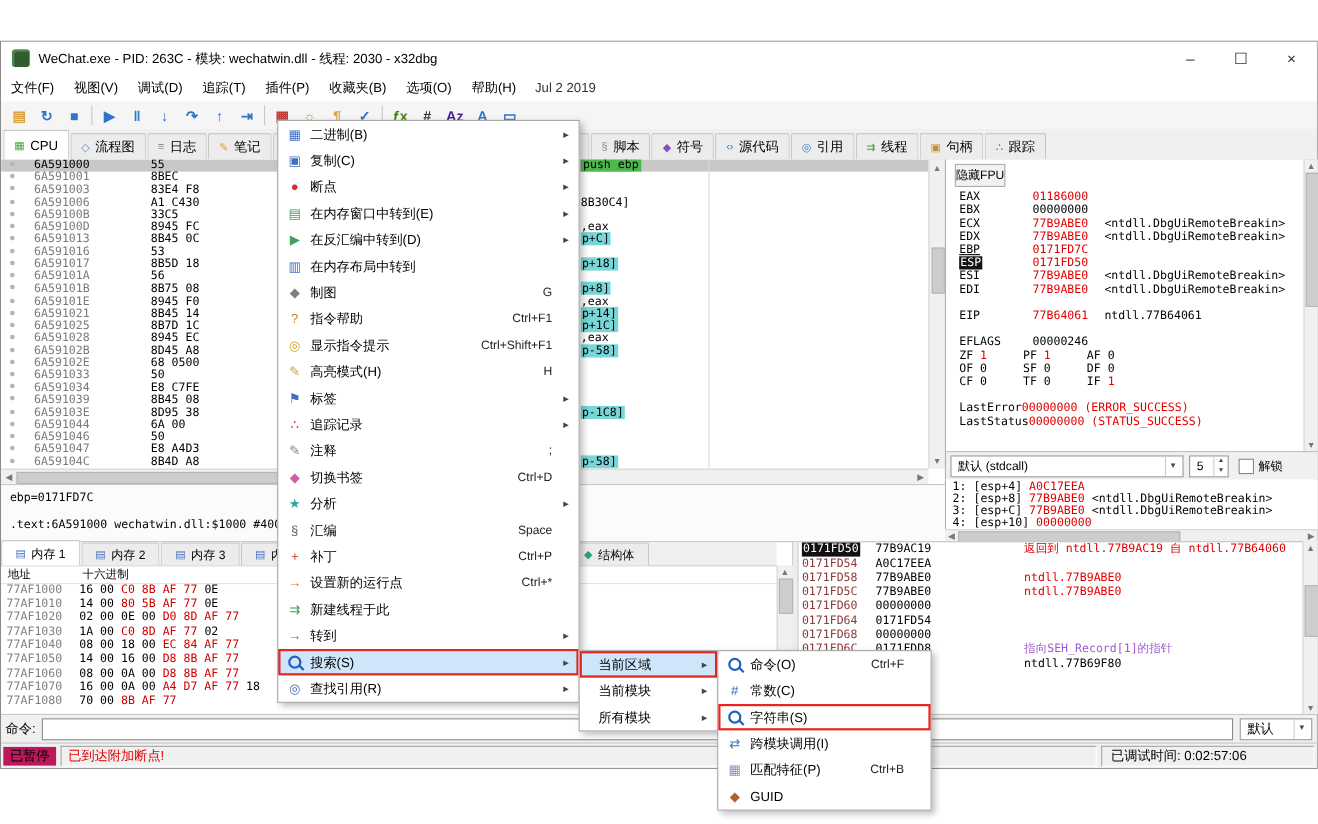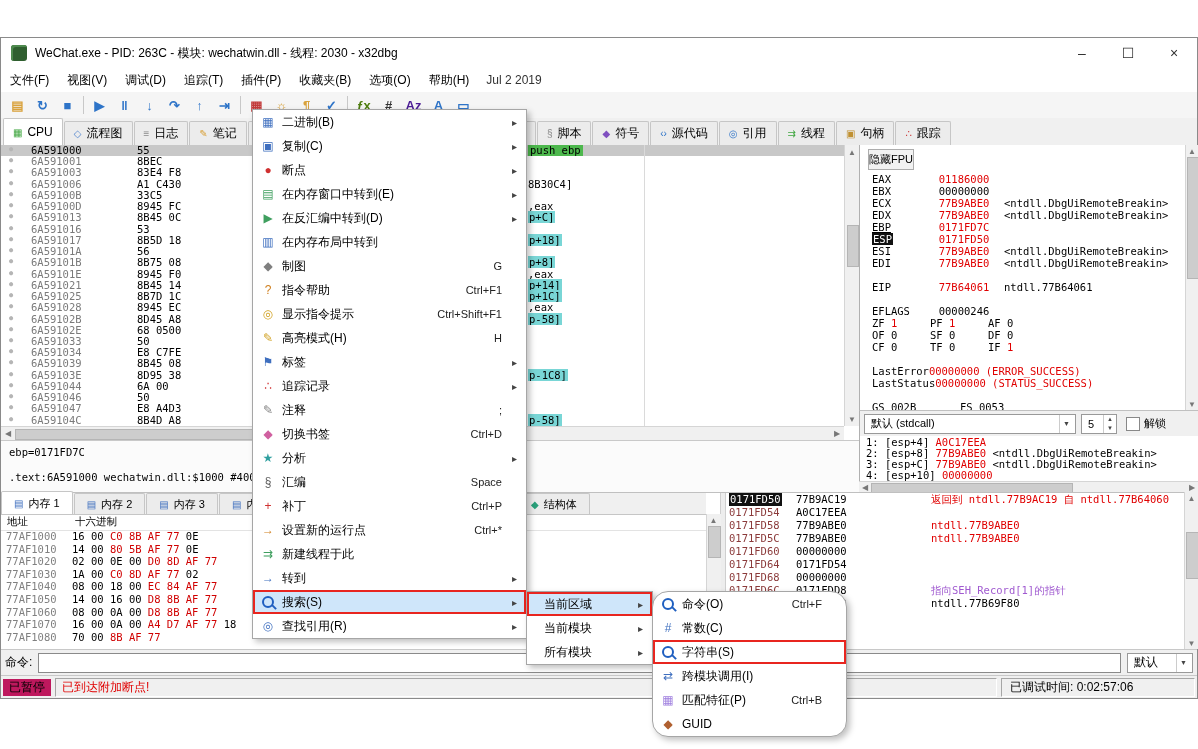--- a/index.html
+++ b/index.html
@@ -317,21 +317,20 @@
         <div class="rrow"><span class="rn">EIP</span><span class="rv red">77B64061</span><span class="rc">ntdll.77B64061</span></div>
         <div class="rrow"></div>
         <div class="rrow"><span class="rn">EFLAGS</span><span class="rv">00000246</span></div>
         <div class="rrow"><span class="fpair"><span>ZF </span><span class="red">1</span></span><span class="fpair"><span>PF </span><span class="red">1</span></span><span class="fpair"><span>AF </span><span>0</span></span></div>
         <div class="rrow"><span class="fpair"><span>OF </span><span>0</span></span><span class="fpair"><span>SF </span><span>0</span></span><span class="fpair"><span>DF </span><span>0</span></span></div>
         <div class="rrow"><span class="fpair"><span>CF </span><span>0</span></span><span class="fpair"><span>TF </span><span>0</span></span><span class="fpair"><span>IF </span><span class="red">1</span></span></div>
         <div class="rrow"></div>
         <div class="rrow"><span class="rn">LastError</span><span class="rv red">00000000 (ERROR_SUCCESS)</span></div>
         <div class="rrow"><span class="rn">LastStatus</span><span class="rv red">00000000 (STATUS_SUCCESS)</span></div>
         <div class="rrow"></div>
-        <div class="rrow"><span class="fpair wide"><span>GS </span><span>002B</span></span><span class="fpair wide"><span>FS </span><span>0053</span></span></div>
       </div>
   </div>
   <div class="sbar vs-regs">
     <div class="sb-arr" style="top:1px;left:0;width:12px;height:10px;">▲</div>
     <div class="sb-arr" style="bottom:1px;left:0;width:12px;height:10px;">▼</div>
     <div class="sb-thumb" style="top:12px;left:1px;width:10px;height:120px;"></div>
   </div>
 
   <div class="ccrow">
     <div class="combo cc-combo">
@@ -606,21 +605,21 @@
       <span class="mlabel">当前模块</span>
       <span class="mshort"></span>
       <span class="marrow">▸</span>
     </div>
     <div class="mitem">
       <span class="mlabel">所有模块</span>
       <span class="mshort"></span>
       <span class="marrow">▸</span>
     </div>
   </div>
-<div class="menu" id="submenu2" style="left:652px;top:591px;width:193px;border-radius:16px;">
+<div class="menu" id="submenu2" style="left:652px;top:591px;width:193px;">
     <div class="mitem">
       <span class="micon">
         <span class="mag"></span>
       </span>
       <span class="mlabel">命令(O)</span>
       <span class="mshort">Ctrl+F</span>
       <span class="marrow"></span>
     </div>
     <div class="mitem">
       <span class="micon" style="color: rgb(63, 111, 191);">#</span>

